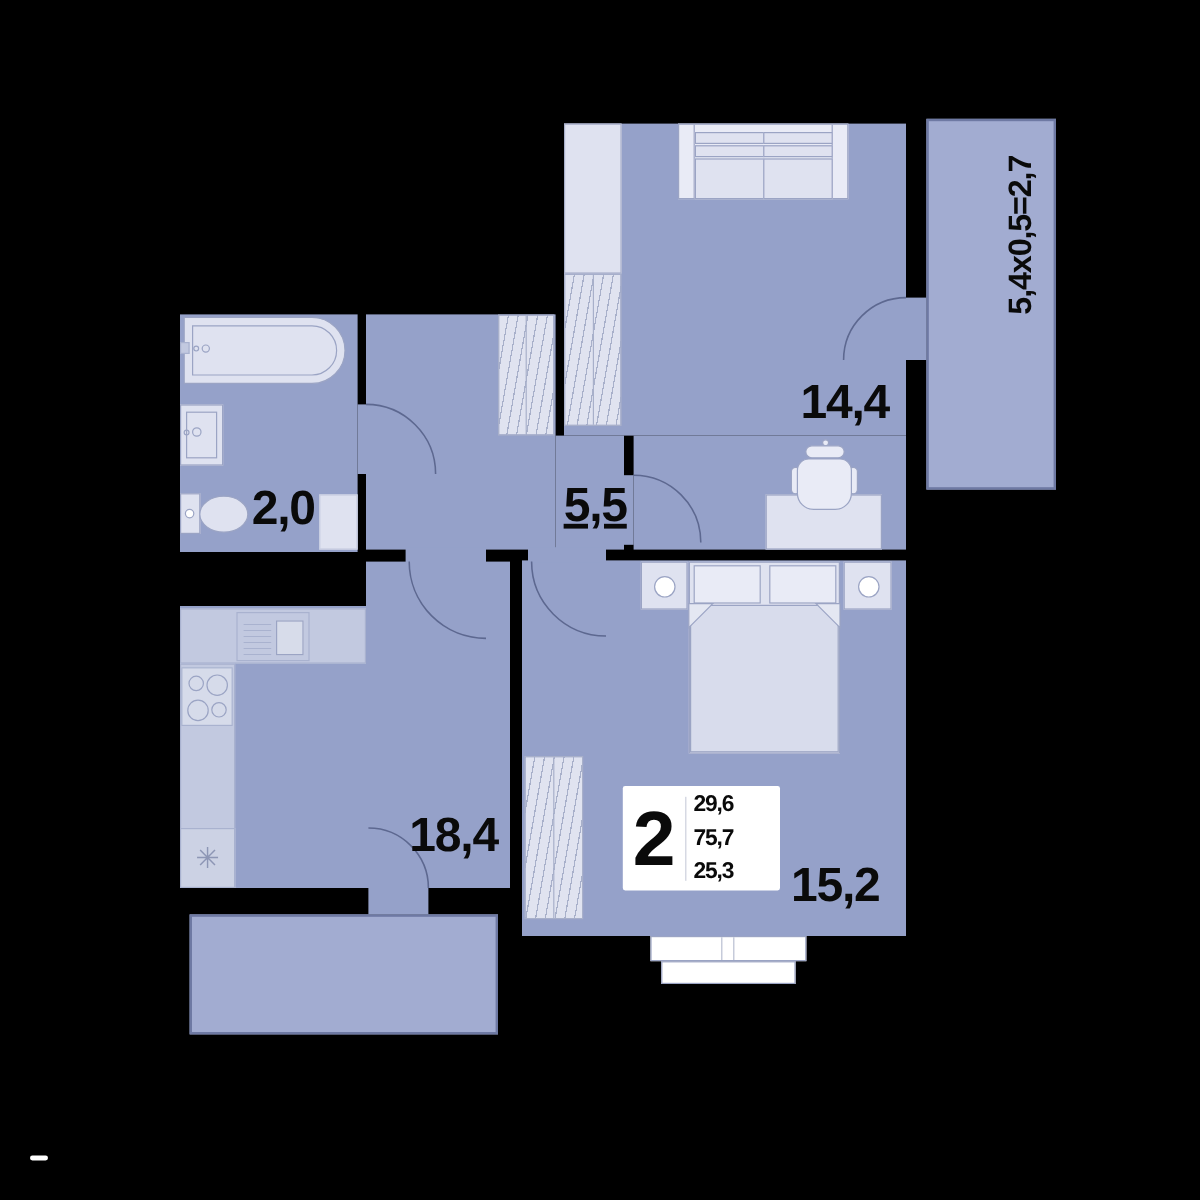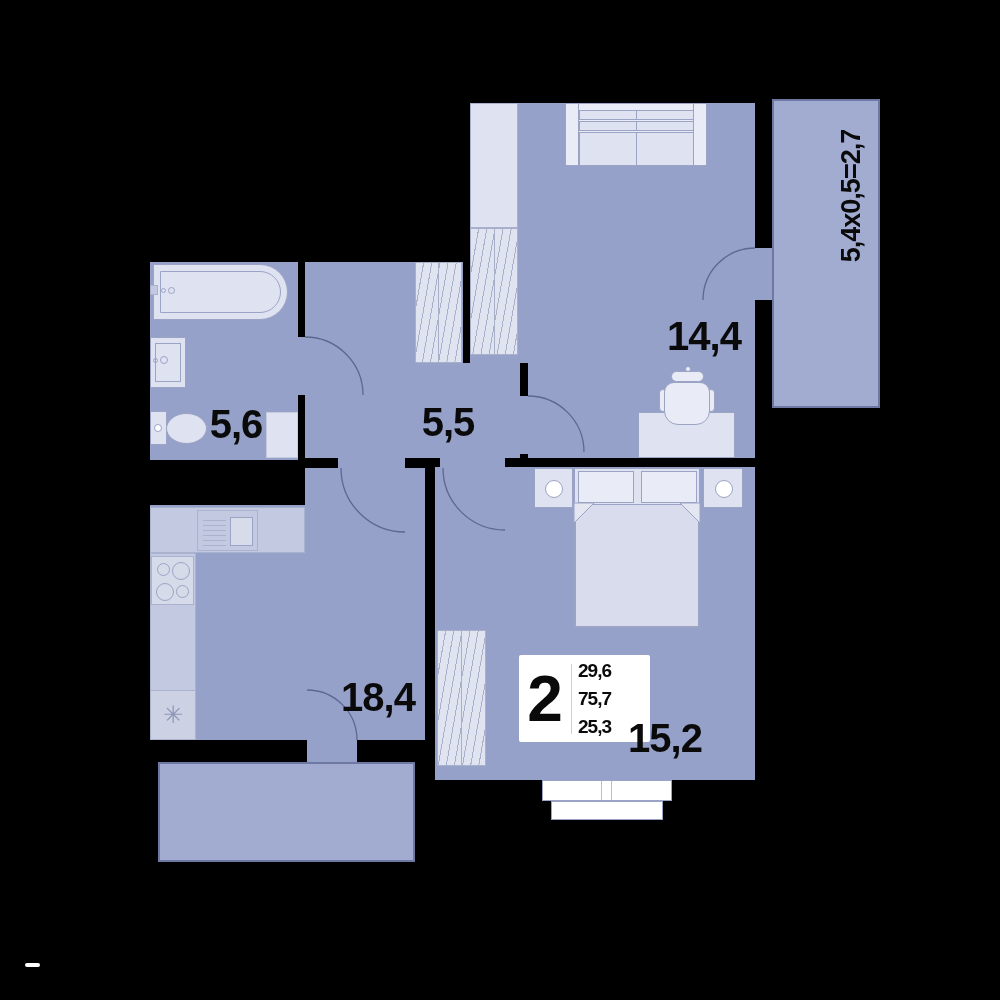--- a/index.html
+++ b/index.html
@@ -164,22 +164,22 @@
     <div class="num">2</div>
     <div class="vline"></div>
     <div class="areas">
       <div>29,6</div>
       <div>75,7</div>
       <div>25,3</div>
     </div>
   </div>
 
   <div class="abs lbl" style="left:704px;top:336px;">14,4</div>
-  <div class="abs lbl" style="left:448px;top:422px;">5,5</div>
-  <div class="abs lbl" style="left:236px;top:424px;">5,6</div>
+  <div class="abs lbl" style="left:496px;top:422px;text-decoration:underline;">5,5</div>
+  <div class="abs lbl" style="left:236px;top:424px;">2,0</div>
   <div class="abs lbl" style="left:378px;top:697px;">18,4</div>
-  <div class="abs lbl" style="left:665px;top:738px;">15,2</div>
+  <div class="abs lbl" style="left:696px;top:738px;">15,2</div>
 
   <div class="abs lbl lbl-sm rot" style="left:851px;top:196px;">5,4x0,5=2,7</div>
 
   <div class="abs" style="left:25px;top:963px;width:15px;height:4px;background:#ffffff;border-radius:2px;"></div>
 
 </div>
 
 </body></html>

